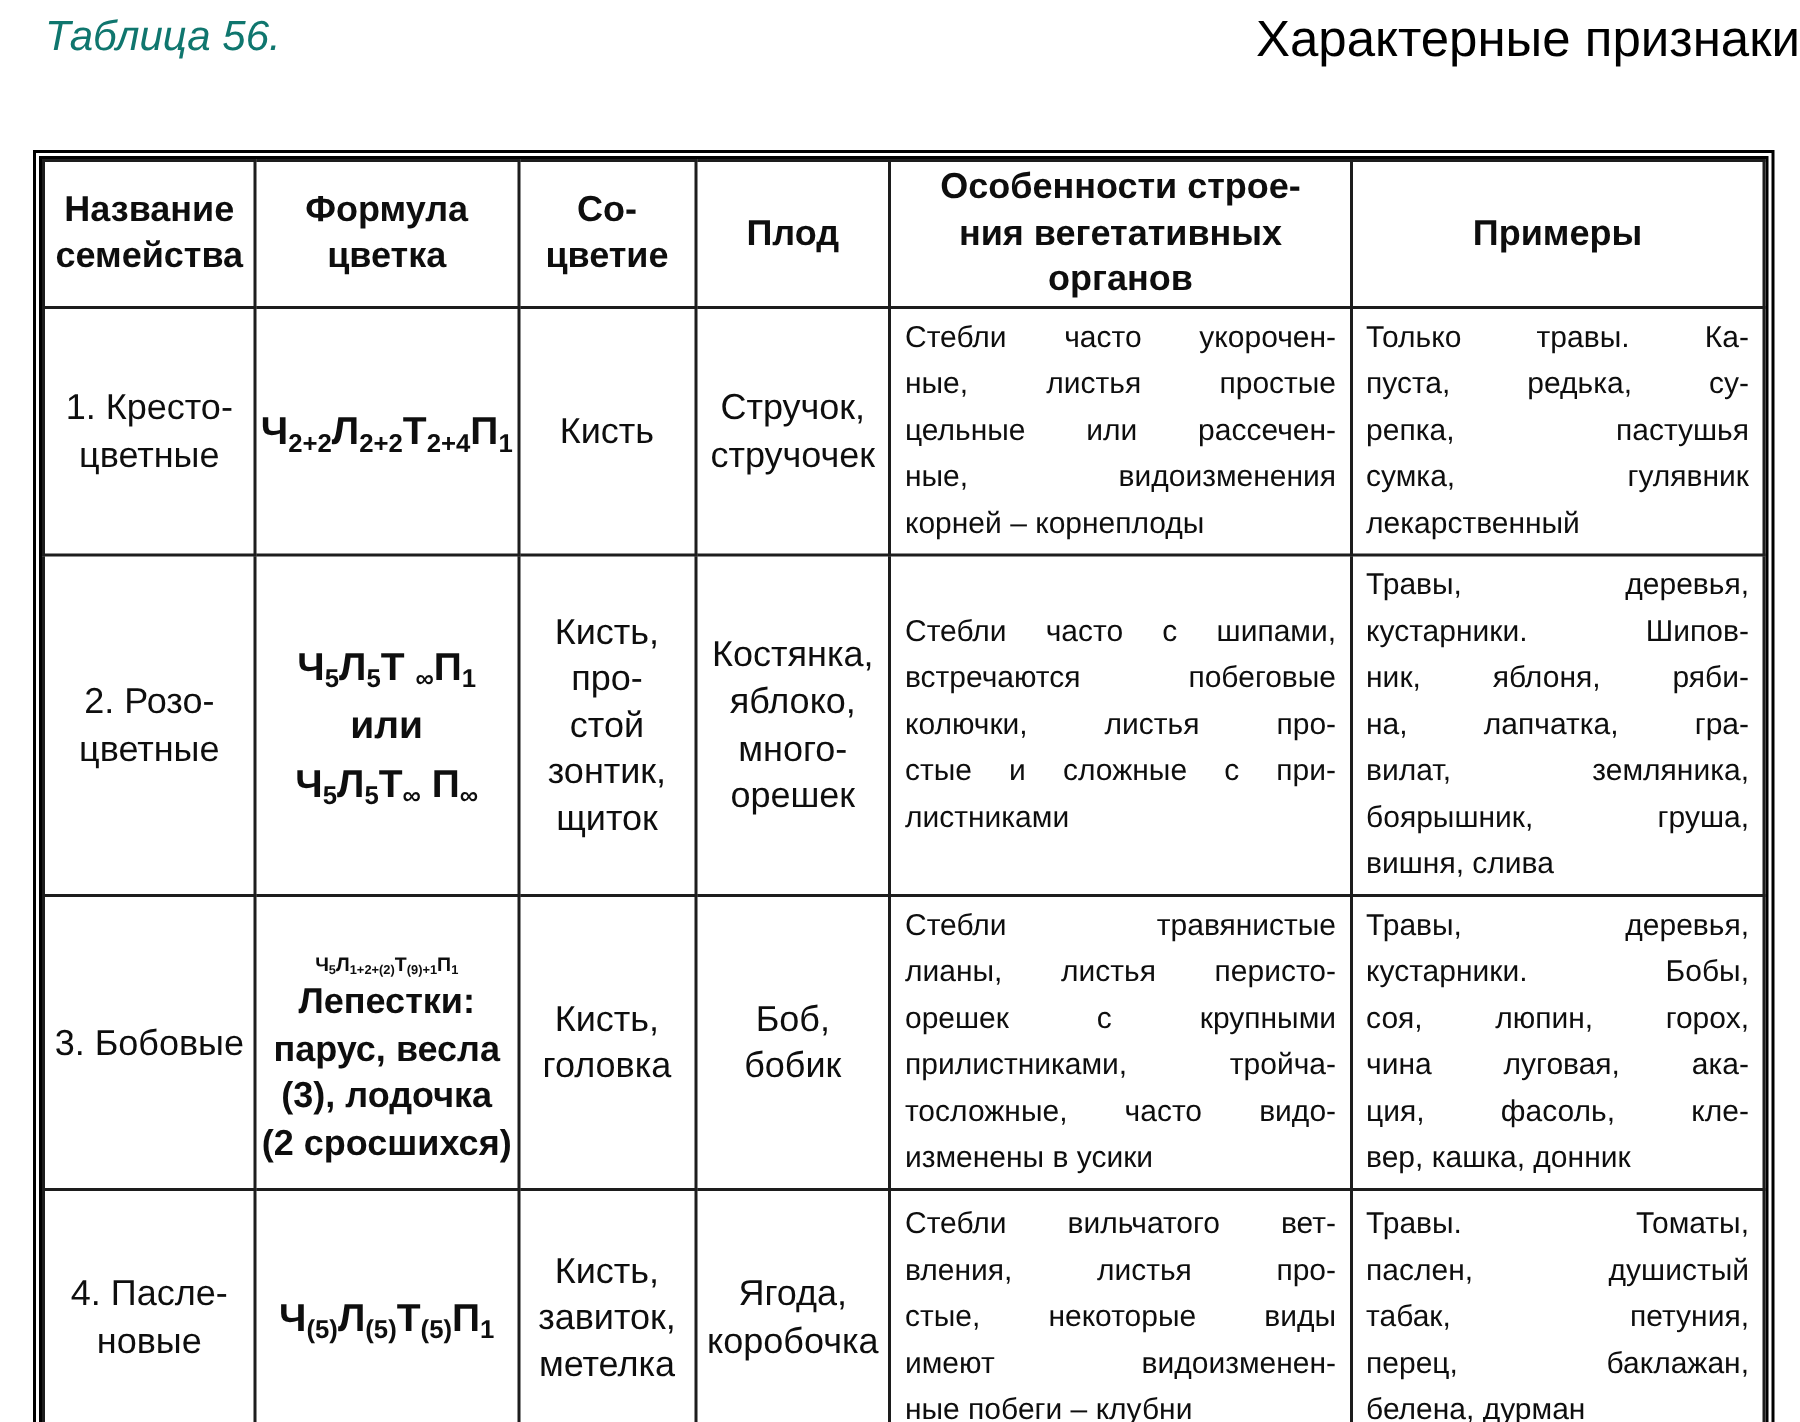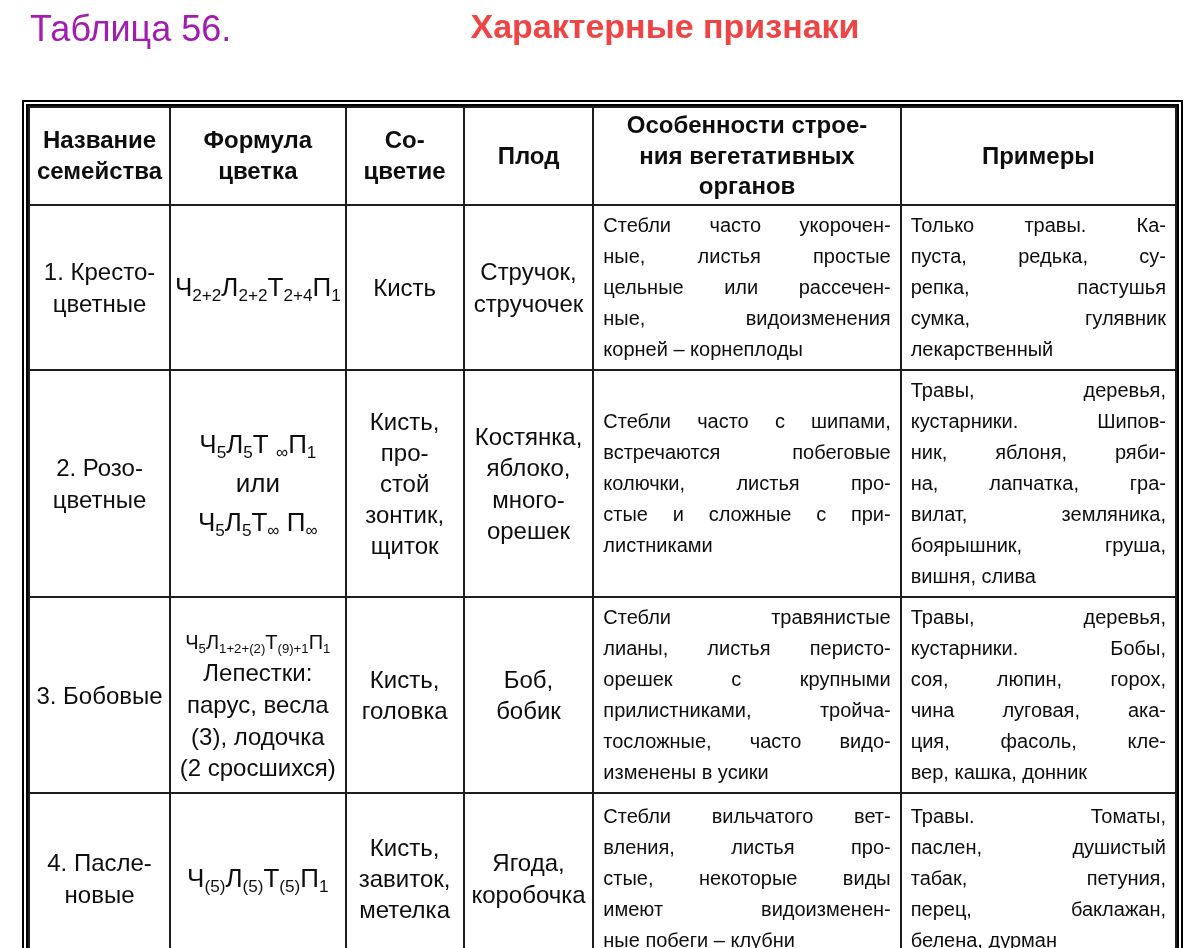--- a/index.html
+++ b/index.html
@@ -11,30 +11,31 @@
   .page {
     position: relative;
     width: 1200px;
     height: 948px;
     overflow: hidden;
     background: #ffffff;
   }
   .title-block { position: relative; padding-top: 6px; height: 88px; }
   .table-label {
     position: absolute; left: 30px; top: 8px;
-    font-size: 36px;
-    color: #a21caf;
+    font-style: italic;
+    font-size: 28px;
+    color: #0f766e;
   }
   .page-title {
     margin: 0 0 0 130px;
-    text-align: center;
+    text-align: right;
     font-size: 34px;
     line-height: 41px;
-    font-weight: bold;
-    color: #ef4444;
+    font-weight: normal;
+    color: #000000;
   }
   .table-wrap {
     margin: 6px 17px 0 22px;
     border: 6px double #000;
   }
   table.main {
     width: 100%;
     border-collapse: collapse;
     table-layout: fixed;
   }
@@ -69,31 +70,32 @@
   td.j .ln {
     line-height: 31px;
     text-align: justify;
     text-align-last: justify;
   }
   td.j .ln:last-child { text-align-last: left; }
   td.formula-cell {
     text-align: center;
     font-size: 26px;
     padding: 2px 2px;
+    font-weight: bold;
   }
   .fln { line-height: 1.5; }
   .fln sub {
     font-size: 66%;
     vertical-align: baseline;
     position: relative;
     top: 0.28em;
     letter-spacing: 0;
   }
   td.formula-small .fln { font-size: 24px; line-height: 1.32; }
-  td.formula-small .fln.has-sub { font-size: 20px; line-height: 1.5; margin-top: 21px; }
+  td.formula-small .fln.has-sub { font-size: 13px; line-height: 1.5; margin-top: 21px; }
 </style>
 </head>
 <body>
 
 <div class="page">
 
   <div class="title-block">
     <div class="table-label">Таблица 56.</div>
     <h1 class="page-title"><span>Характерные признаки</span><br></h1>
   </div>

